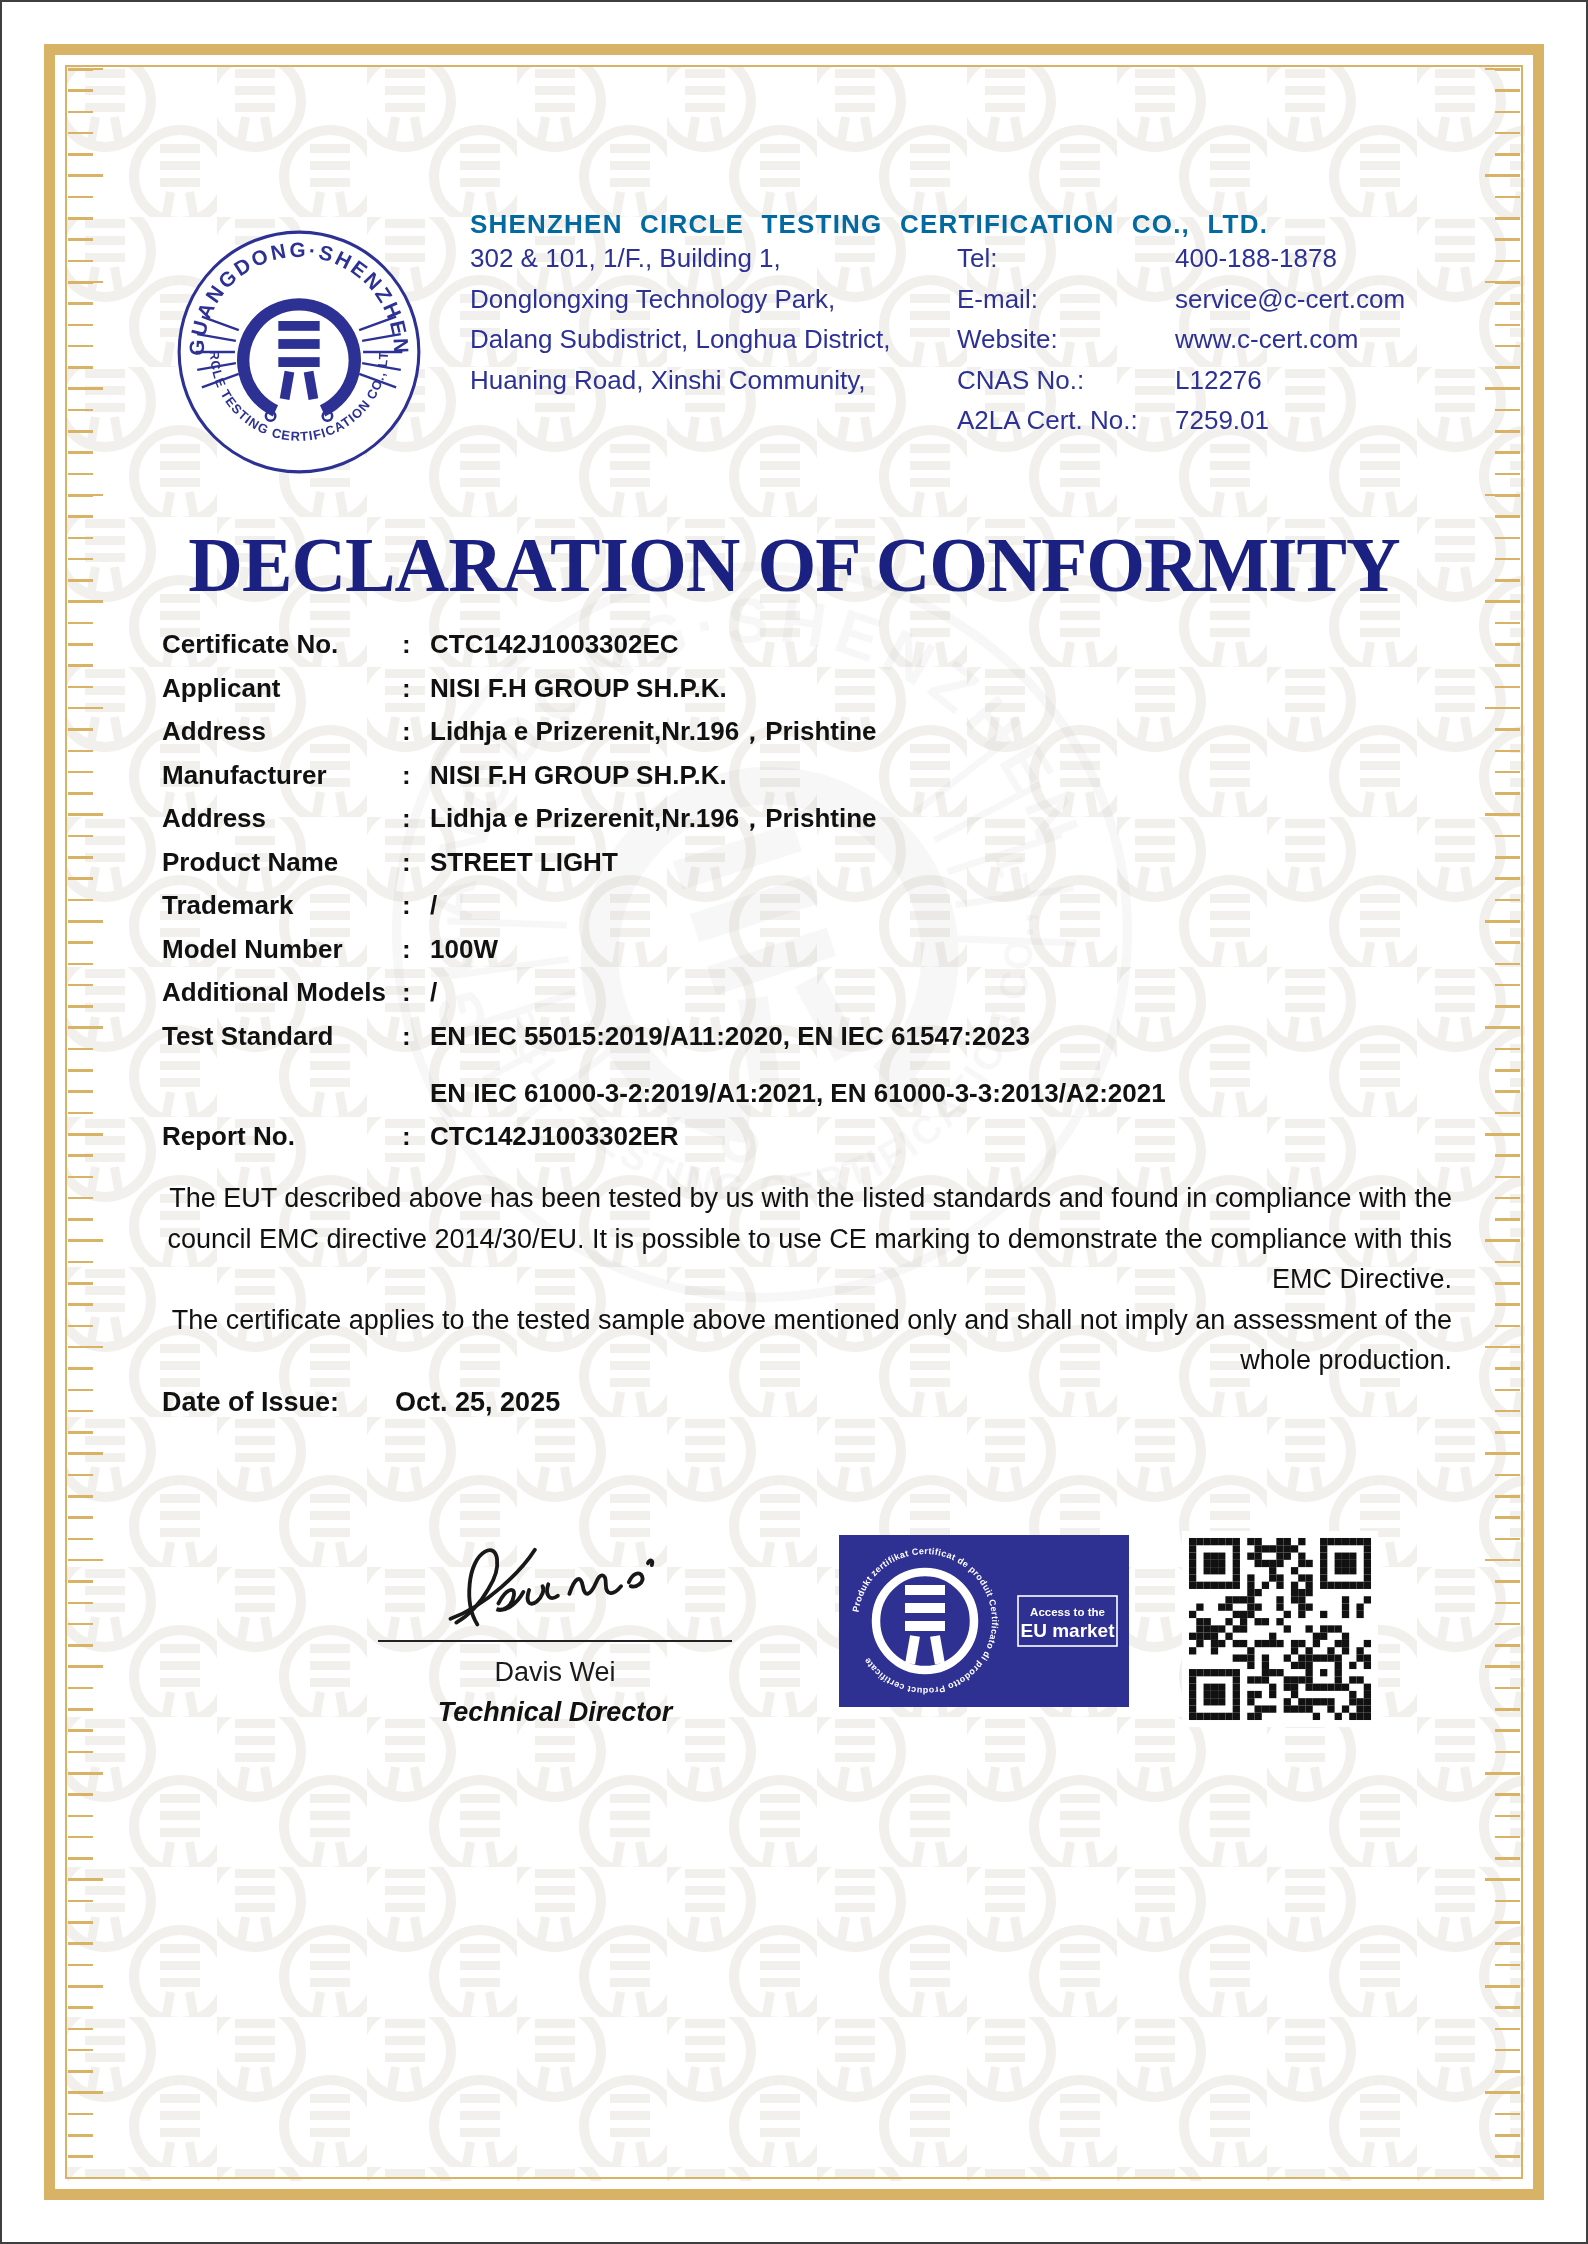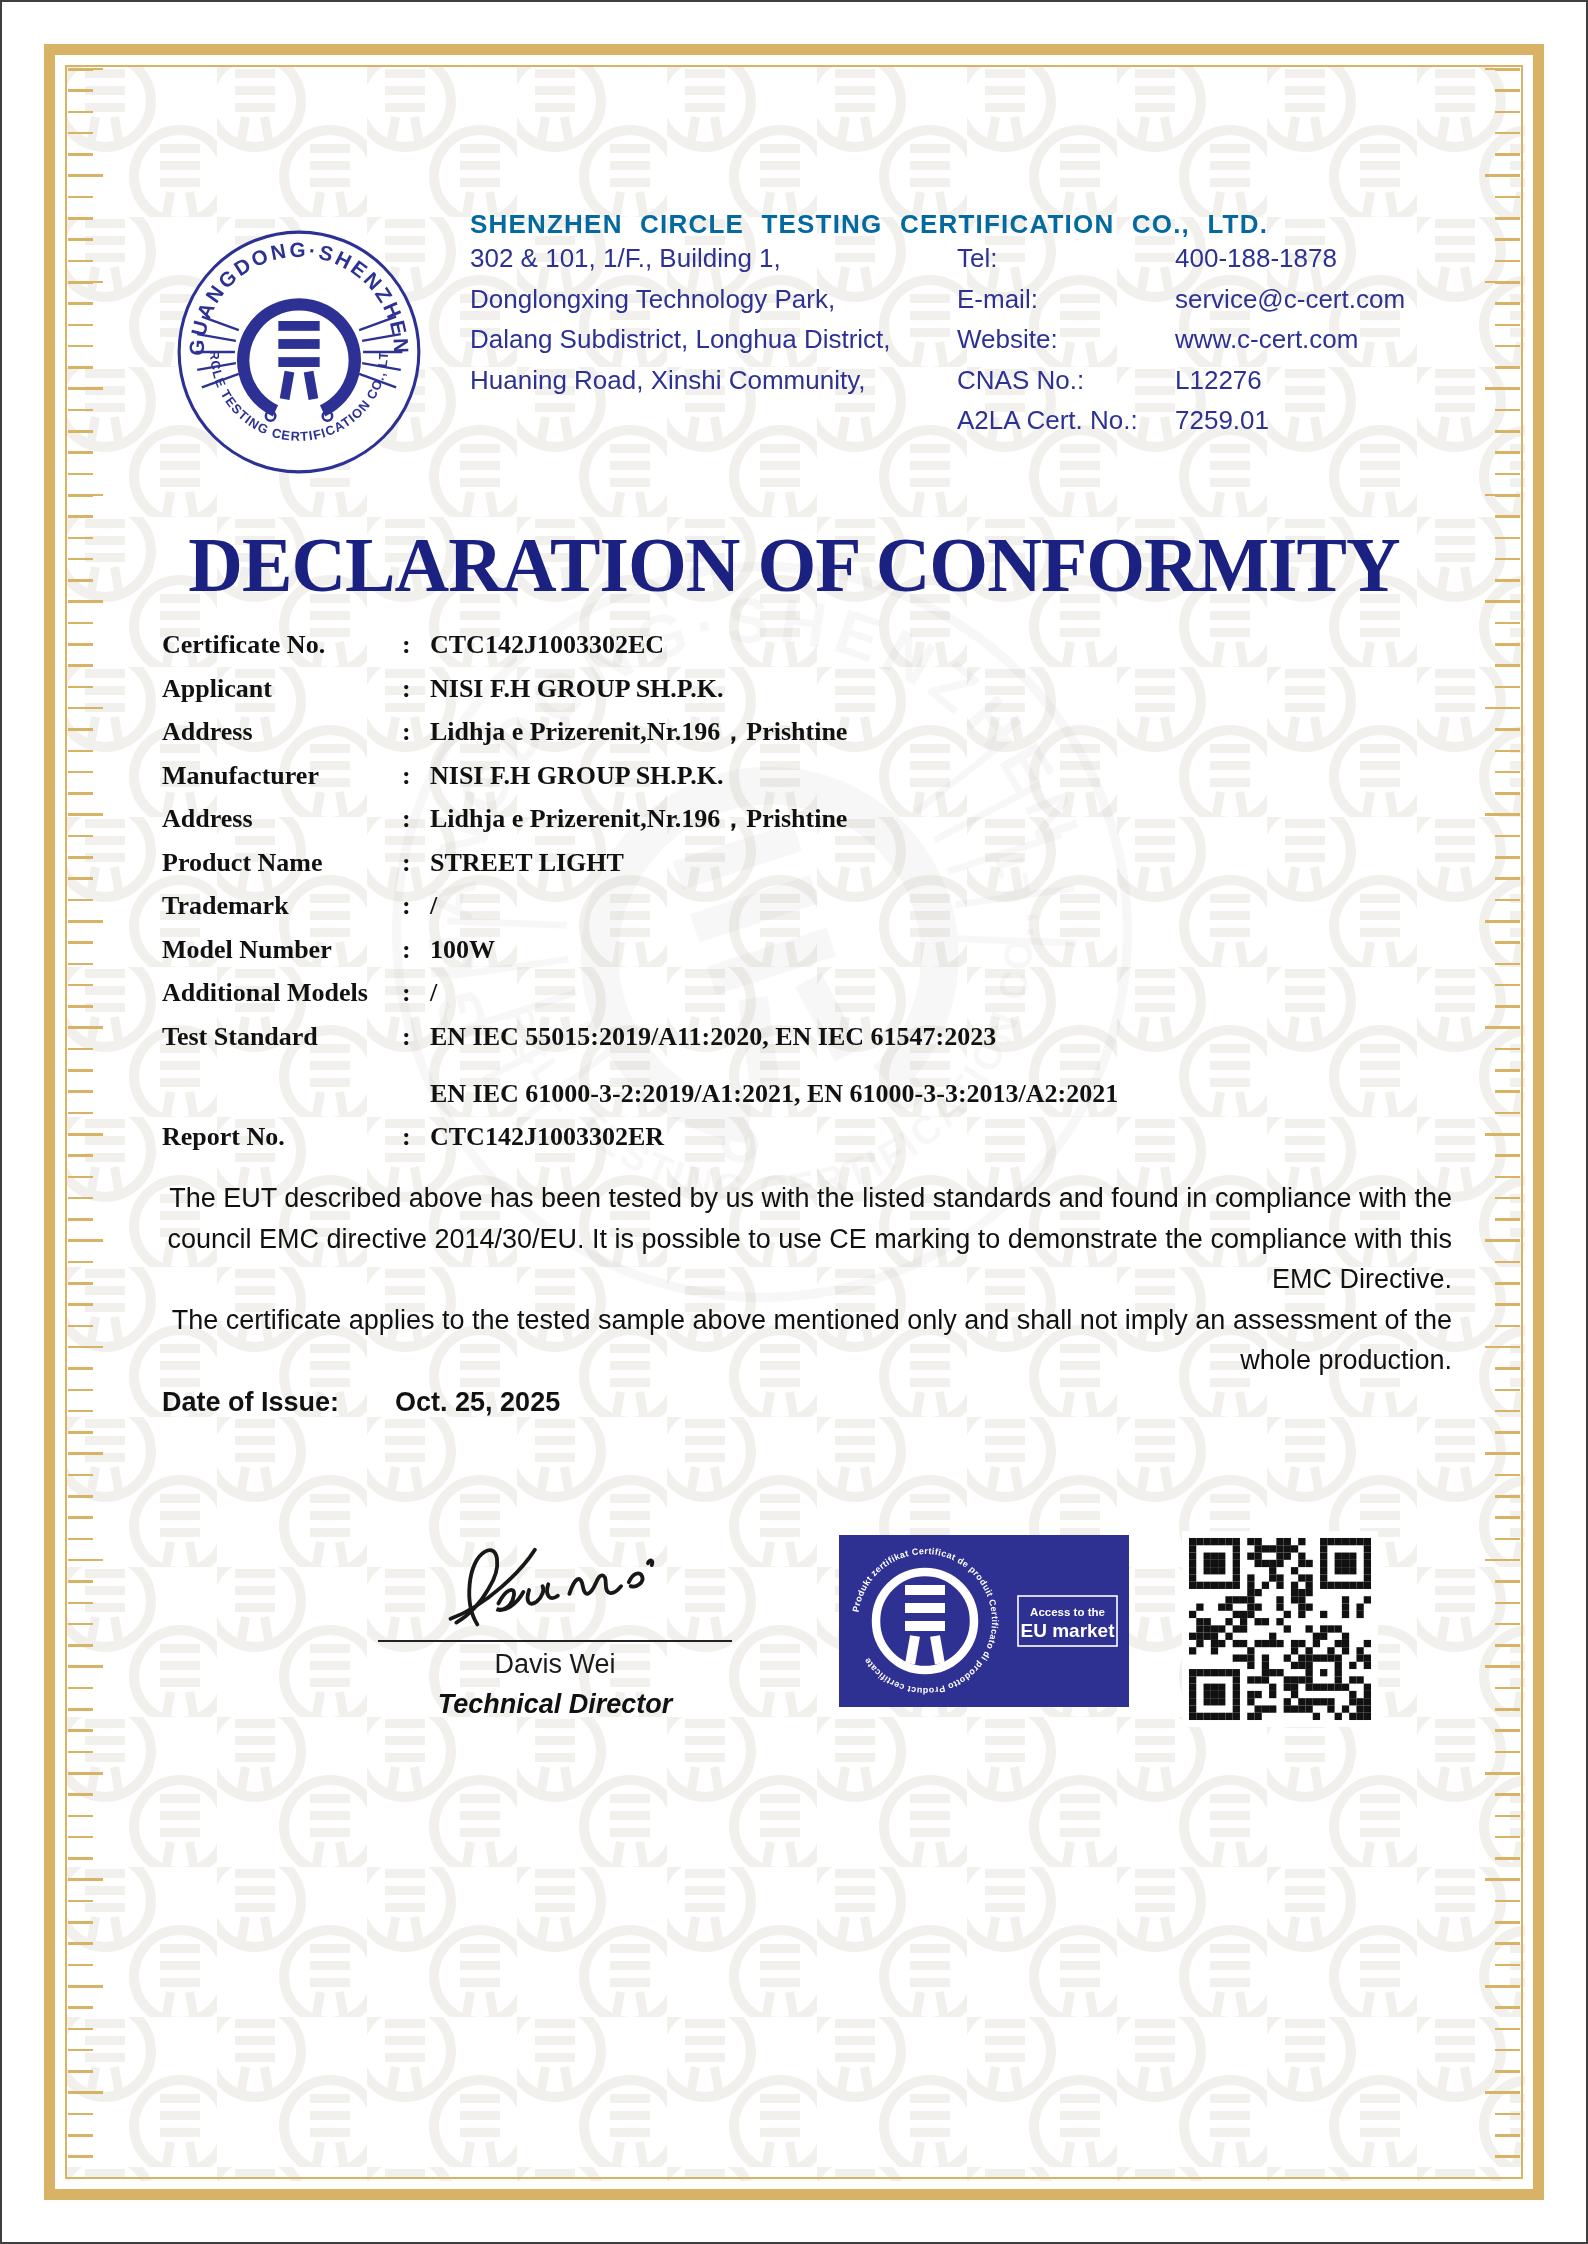--- a/index.html
+++ b/index.html
@@ -30,34 +30,34 @@
   .hdr-info .row{height:40.5px;line-height:40.5px;white-space:nowrap;}
   .addr-col{width:487px;}
   .lbl-col{width:218px;}
   .val-col{width:330px;}
   
   .title{position:absolute;left:0;top:518px;width:100%;text-align:center;z-index:2;
     font-family:"Liberation Serif",serif;font-weight:bold;font-size:78px;
     letter-spacing:-1px;color:#1b2180;transform:scaleX(.97);margin:0;}
   
   .fields{position:absolute;left:160px;top:628px;z-index:2;font-weight:bold;font-size:26px;}
-  .frow{display:flex;margin-bottom:14.5px;line-height:29px;font-family:Liberation Serif, serif;}
+  .frow{display:flex;margin-bottom:14.5px;line-height:29px;}
   .flabel{width:240px;flex:0 0 240px;}
   .fcolon{width:28px;flex:0 0 28px;}
   .fvalue{white-space:nowrap;}
   
   .bodytext{position:absolute;left:160px;top:1176px;width:1290px;z-index:2;
     font-size:27px;line-height:40.5px;}
   .bodytext p{margin:0;text-align:right;}
   .daterow{margin-top:1px;font-weight:bold;}
   .daterow .dvalue{margin-left:56px;}
   
   .sigblock{position:absolute;left:376px;top:1542px;width:354px;z-index:2;text-align:center;}
   .sigline{width:354px;height:2px;background:#222;margin-top:4px;}
-  .signame{font-size:27px;margin-top:7px;color:#1a1a1a;}
+  .signame{font-size:27px;margin-top:15px;color:#1a1a1a;}
   .sigrole{font-size:27px;font-weight:bold;font-style:italic;margin-top:9px;color:#111;}
   
   .badge{position:absolute;left:837px;top:1533px;z-index:2;}
   .qr{position:absolute;left:1180px;top:1529px;width:196px;height:196px;background:#fff;z-index:2;}
 </style>
 </head>
 <body>
 
 <div class="page">
 

